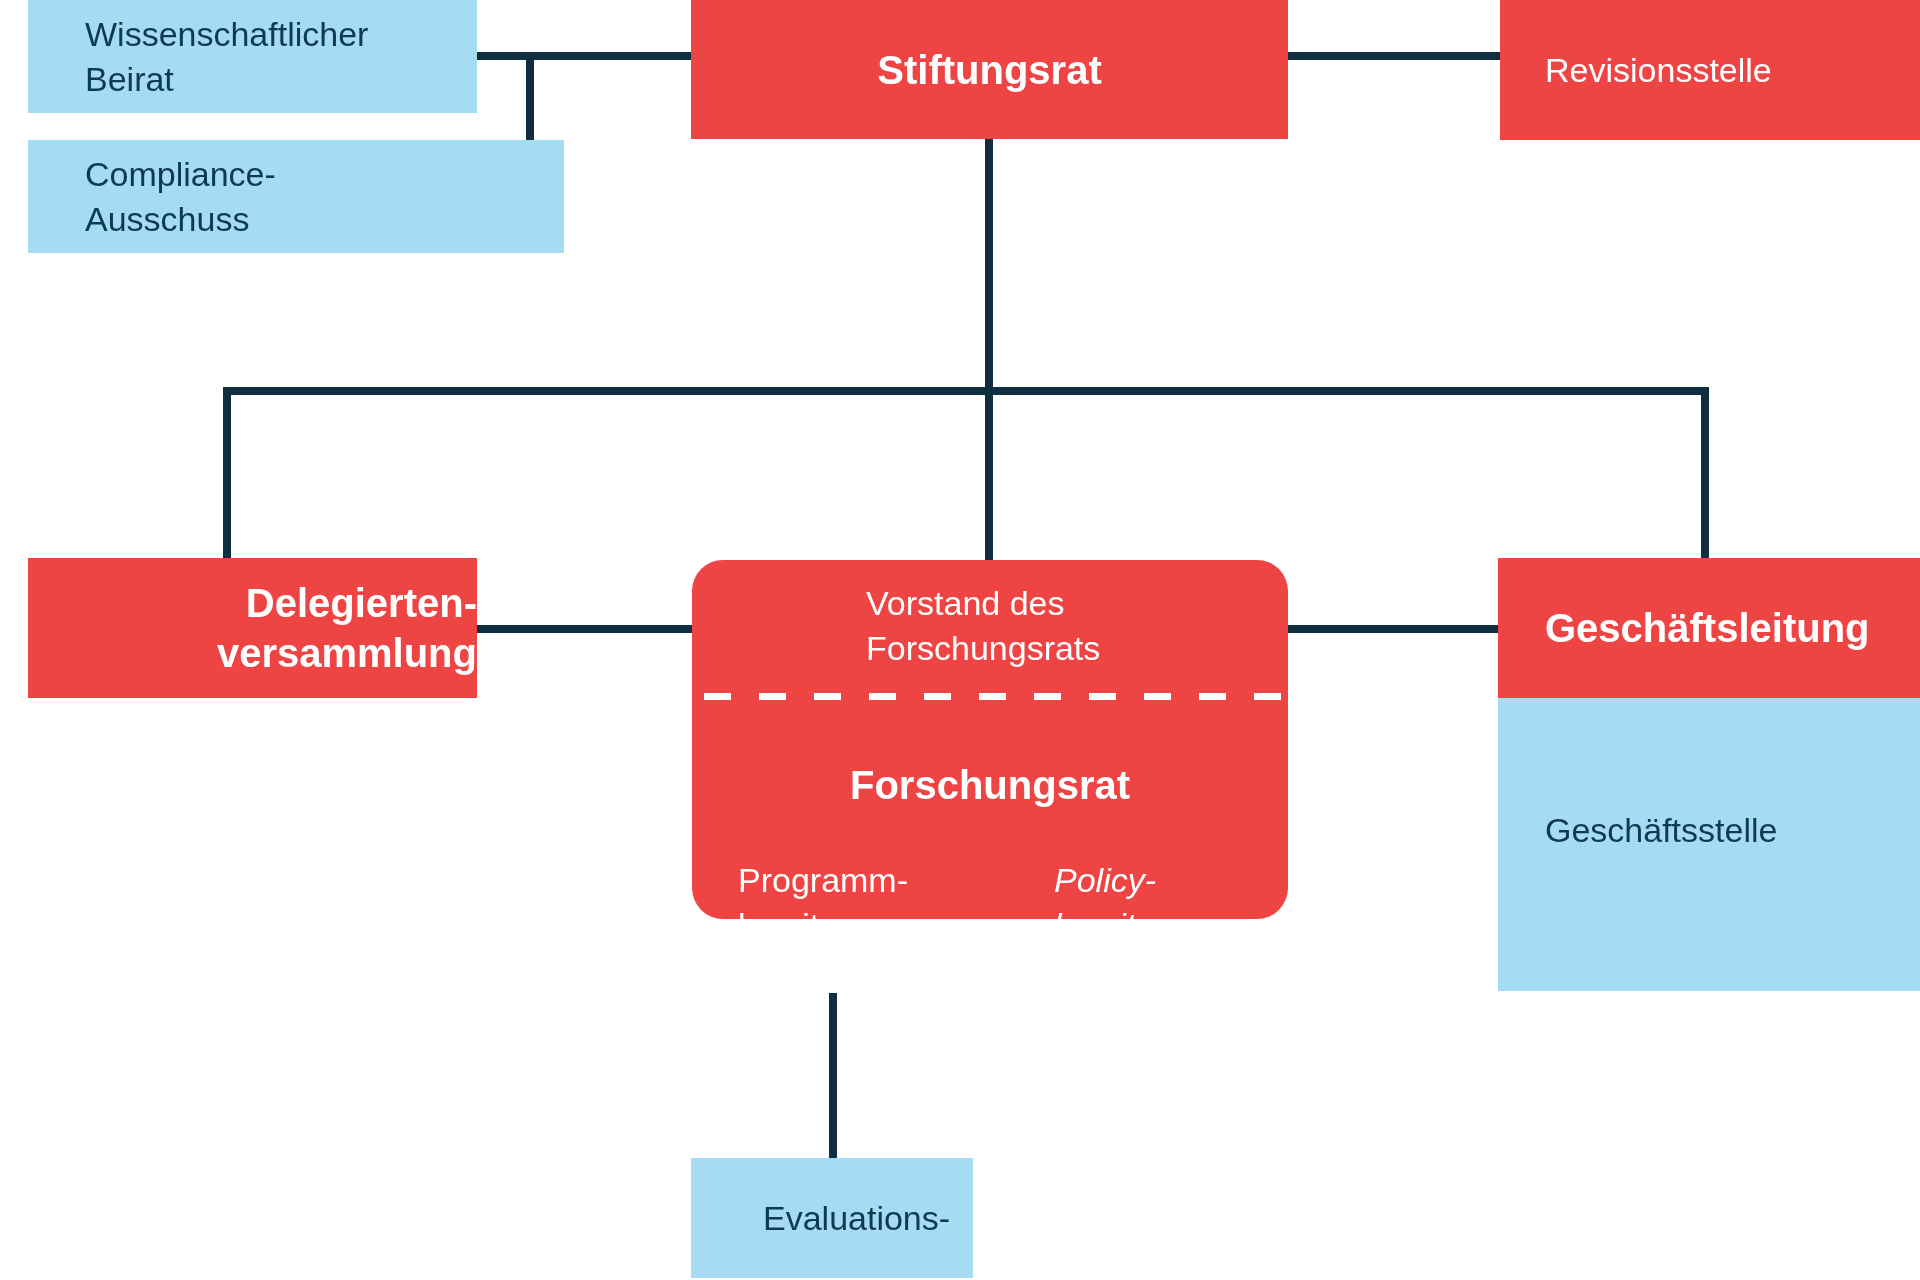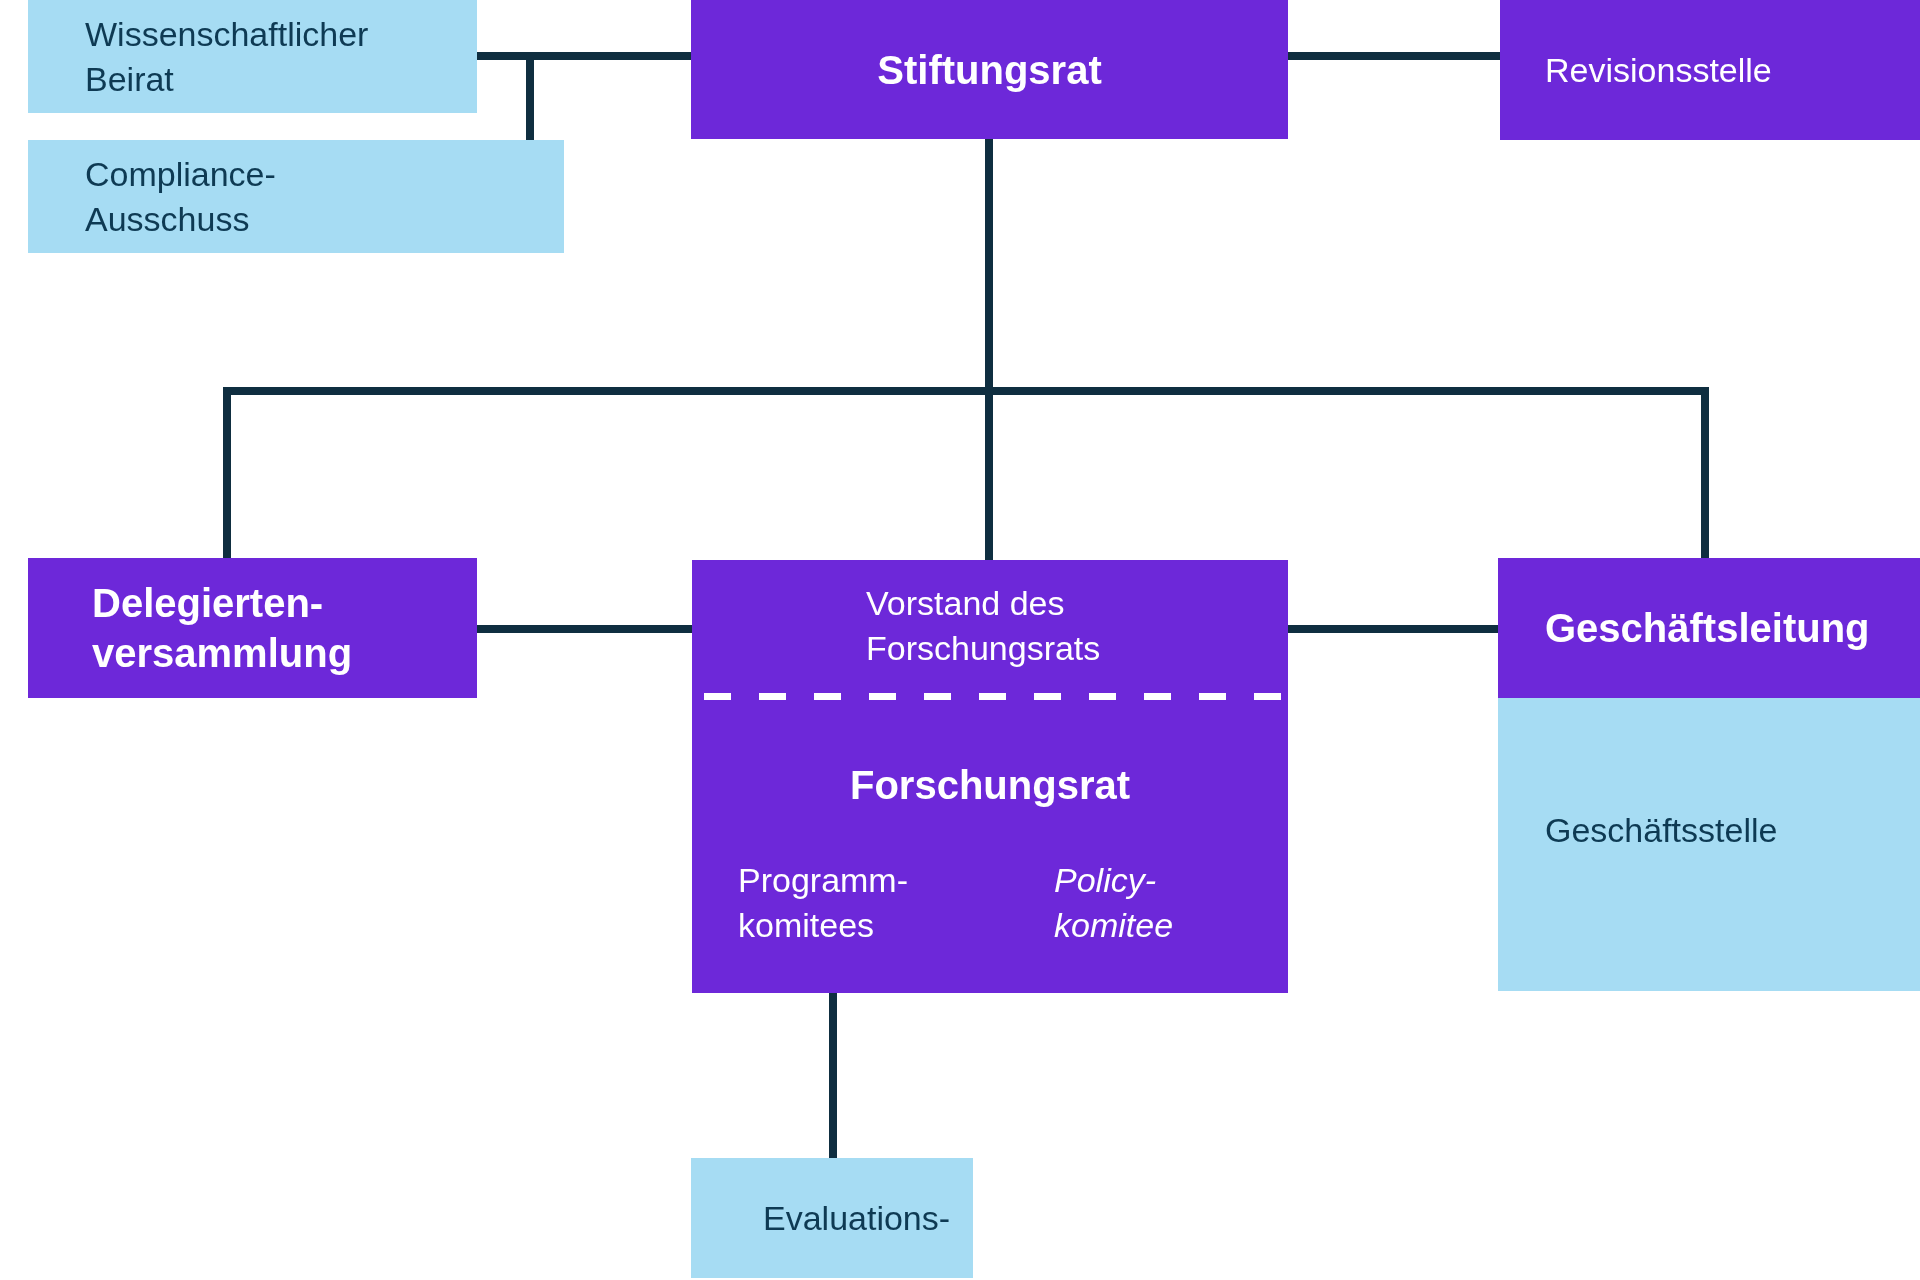--- a/index.html
+++ b/index.html
@@ -13,21 +13,21 @@
   }
   
   .line{position:absolute;background:#0f2e40;}
   .h{height:8px;}
   .v{width:8px;}
   
   .node{
     position:absolute;box-sizing:border-box;
     display:flex;flex-direction:column;justify-content:center;
   }
-  .fill-red{background:#6d28d9;color:#ffffff;}
+  .fill-red{background:#ef4444;color:#ffffff;}
   .fill-blue{background:#a6dcf3;color:#0e3a53;}
   .t-bold{font-weight:bold;font-size:40px;line-height:50px;}
   .t-reg{font-size:34px;line-height:45px;}
   .center{align-items:center;text-align:center;}
   .node span{display:block;}
   
   .abs{position:absolute;}
   .dashes{
     position:absolute;height:7px;
     background:repeating-linear-gradient(90deg,#ffffff 0 27px,rgba(0,0,0,0) 27px 55px);
@@ -61,26 +61,26 @@
   </div>
 
   <div class="node fill-red t-bold center" style="left:663px;top:0;width:597px;height:139px;">
     <span>Stiftungsrat</span>
   </div>
 
   <div class="node fill-red t-reg" style="left:1472px;top:0;width:448px;height:140px;padding-left:45px;">
     <span>Revisionsstelle</span>
   </div>
 
-  <div class="node fill-red t-bold" style="left:0;top:558px;width:449px;height:140px;padding-left:64px;">
+  <div class="node fill-red t-bold" style="left:0;top:558px;width:449px;height:140px;padding-left:64px;text-align:right;">
     <span>Delegierten-</span>
     <span>versammlung</span>
   </div>
 
-  <div class="node fill-red" style="left:664px;top:560px;width:596px;height:433px;">
+  <div class="node fill-red" style="left:664px;top:560px;width:596px;height:359px;border-radius:31px;">
     <div class="abs t-reg" style="left:174px;top:21px;">
       <span>Vorstand des</span>
       <span>Forschungsrats</span>
     </div>
     <div class="dashes" style="left:12px;top:133px;width:578px;"></div>
     <div class="abs t-bold" style="left:0;top:200px;width:100%;text-align:center;">
       <span>Forschungsrat</span>
     </div>
     <div class="abs t-reg" style="left:46px;top:298px;">
       <span>Programm-</span>

